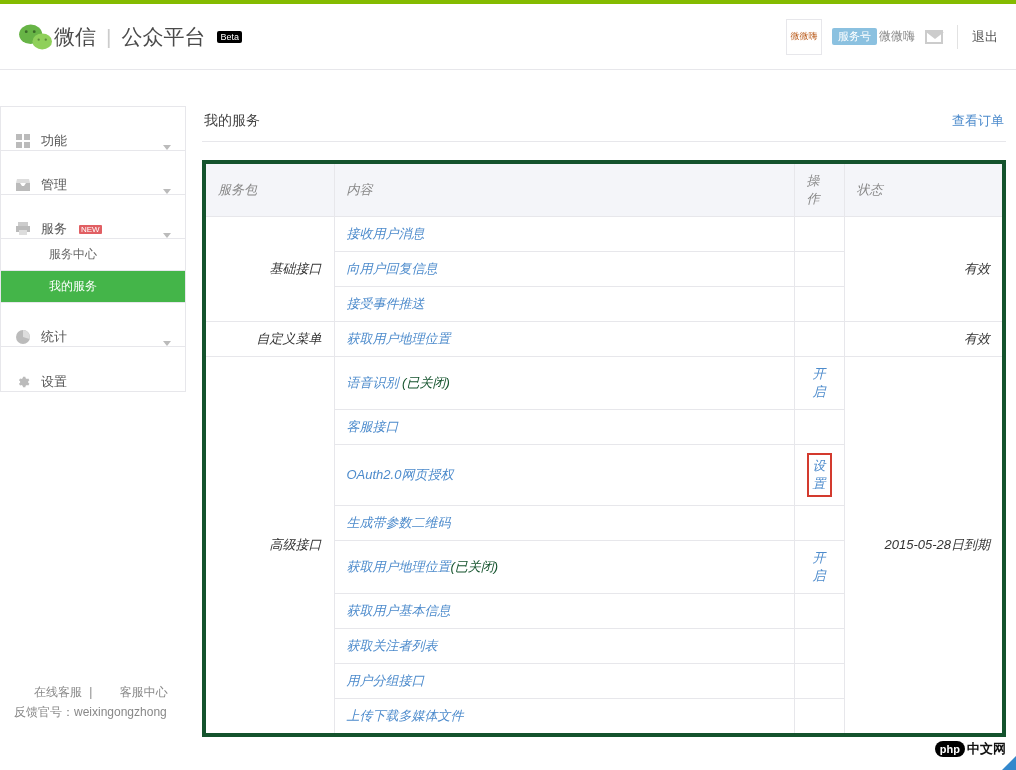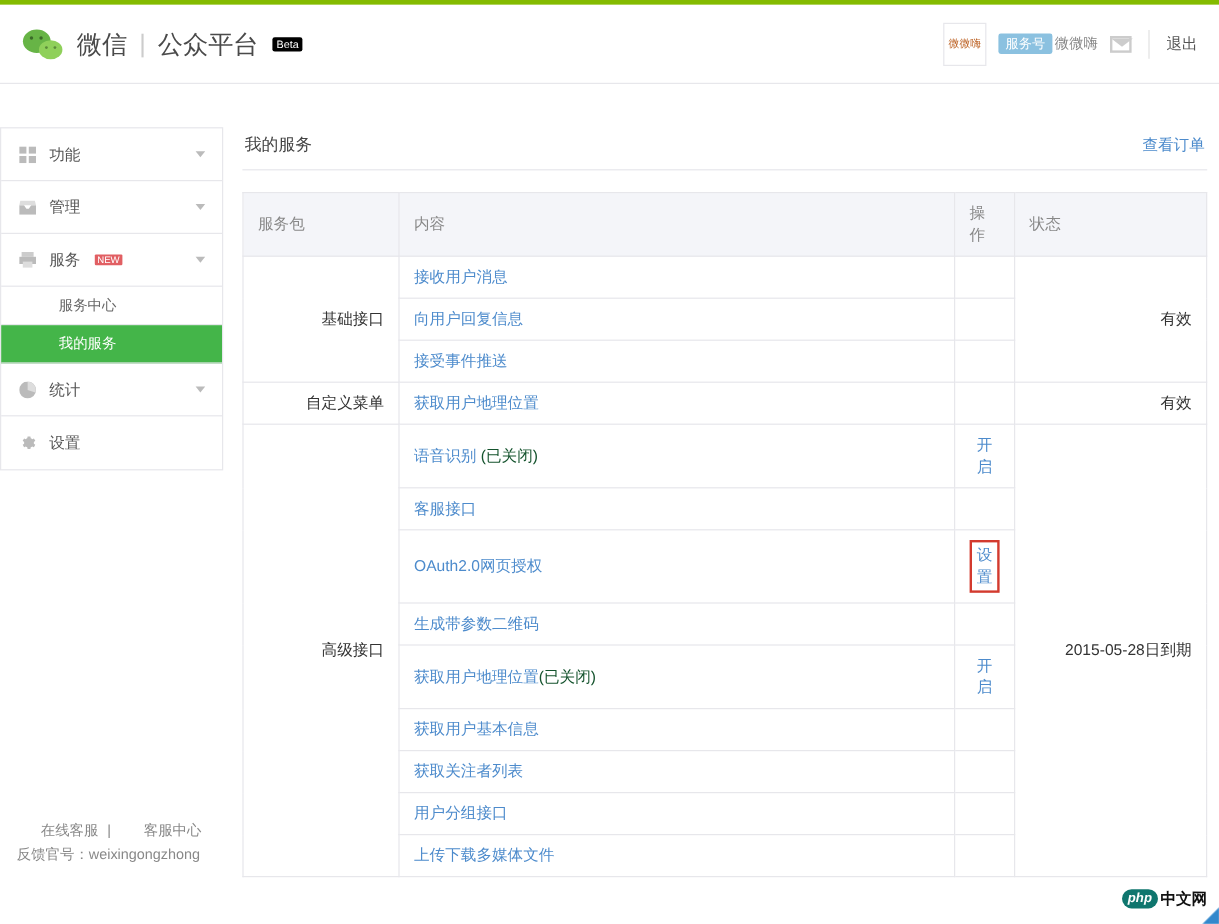--- a/index.html
+++ b/index.html
@@ -12,21 +12,21 @@
     }
     .top-bar { height: 4px; background: #84bb00; }
     .header {
       height: 66px;
       display: flex;
       align-items: center;
       padding: 0 18px 0 18px;
       border-bottom: 1px solid #e7e7eb;
       background: #fff;
     }
-    .logo-area { display: flex; align-items: center; gap: 10px; }
+    .logo-area { display: flex; align-items: center; }
     .wechat-icon {
       width: 36px; height: 32px;
       position: relative;
     }
     .logo-text {
       font-size: 21px;
       color: #4a4a4a;
       font-weight: 300;
       display: flex;
       align-items: center;
@@ -70,21 +70,21 @@
     .vdiv { width: 1px; height: 24px; background: #e2e2e2; margin: 0 4px; }
     .logout { color: #555; font-size: 13px; cursor: pointer; }
 
     .body-wrap { display: flex; padding: 0; margin-top: 36px; }
     .sidebar {
       width: 186px;
       background: #fff;
     }
     .side-menu { list-style: none; border: 1px solid #e7e7eb; border-radius: 0; }
     .menu-group {
-      display: flex; align-items: center;
+      display: flex; align-items: flex-end;
       height: 44px;
       padding: 0 14px;
       justify-content: space-between;
       border-bottom: 1px solid #e7e7eb;
       cursor: pointer;
       color: #555;
     }
     .menu-group .left { display: flex; align-items: center; gap: 10px; }
     .menu-group:last-of-type { border-bottom: none; }
     .menu-icon { width: 16px; height: 16px; display: inline-flex; align-items: center; justify-content: center; }
@@ -124,22 +124,23 @@
       padding: 0 2px 6px 2px;
       border-bottom: 1px solid #e7e7eb;
       margin-bottom: 18px;
     }
     .panel-title { color: #444; font-size: 14px; }
     .panel-link { color: #4d8bcc; font-size: 13px; cursor: pointer; }
 
     table.svc-table {
       width: 100%;
       border-collapse: collapse;
-      border: 1px solid #14532d;
+      border: 4px solid #14532d;
       font-size: 13px;
+      font-style: italic;
     }
     .svc-table th {
       background: #f4f5f9;
       color: #888;
       font-weight: normal;
       text-align: left;
       padding: 8px 12px;
       border: 1px solid #e7e7eb;
     }
     .svc-table td {
@@ -164,27 +165,26 @@
       border: 2px solid #d33a2e;
       display: inline-block;
       padding: 2px 4px;
     }
     .watermark {
       position: fixed;
       right: 10px; bottom: 12px;
       display: flex; align-items: center; gap: 0;
     }
     .php-badge {
-      background: #0f766e;
+      background: #000000;
       color: #fff;
       font-size: 11px;
       font-weight: bold;
       border-radius: 8px;
       padding: 2px 5px;
-      font-style: italic;
     }
     .watermark-text { font-size: 13px; color: #111; margin-left: 2px; font-weight: bold;}
     .cursor-triangle {
       position: fixed;
       right: 0; bottom: 0;
       width: 0; height: 0;
       border-right: 14px solid #3388cc;
       border-top: 14px solid transparent;
     }
   </style>

